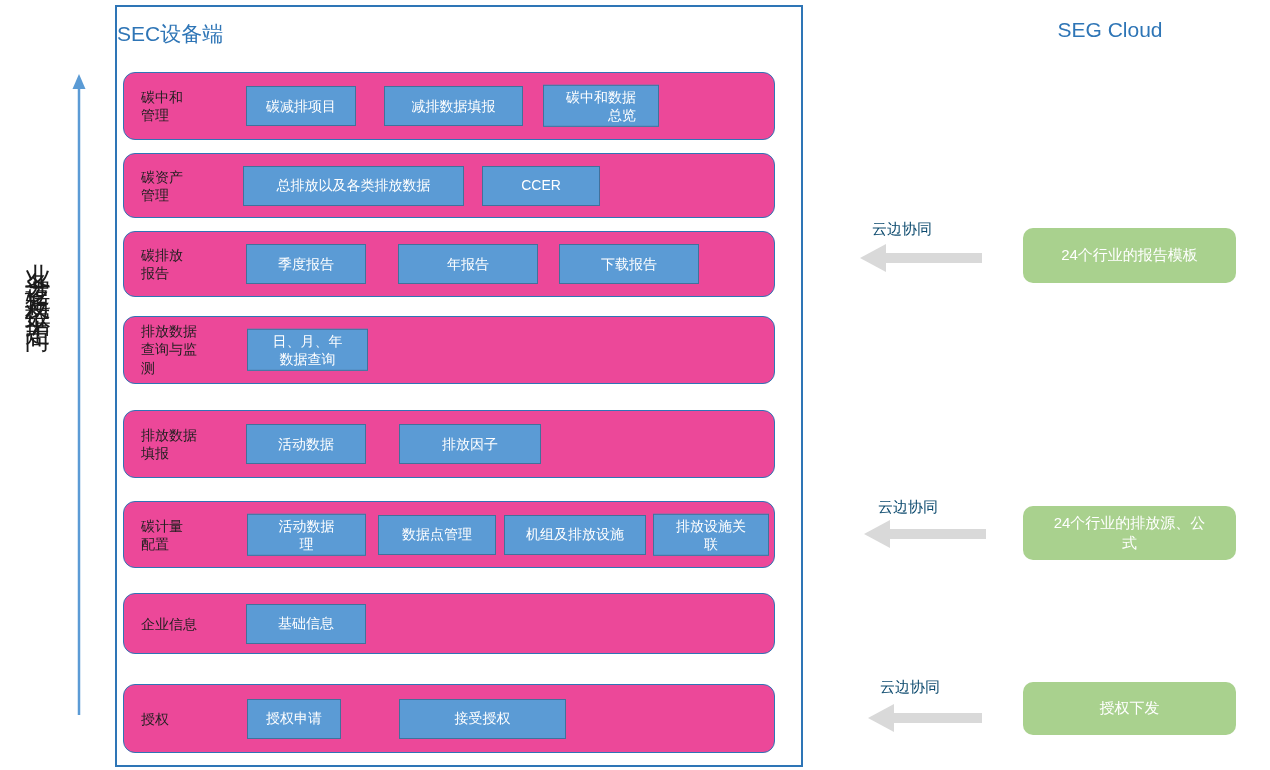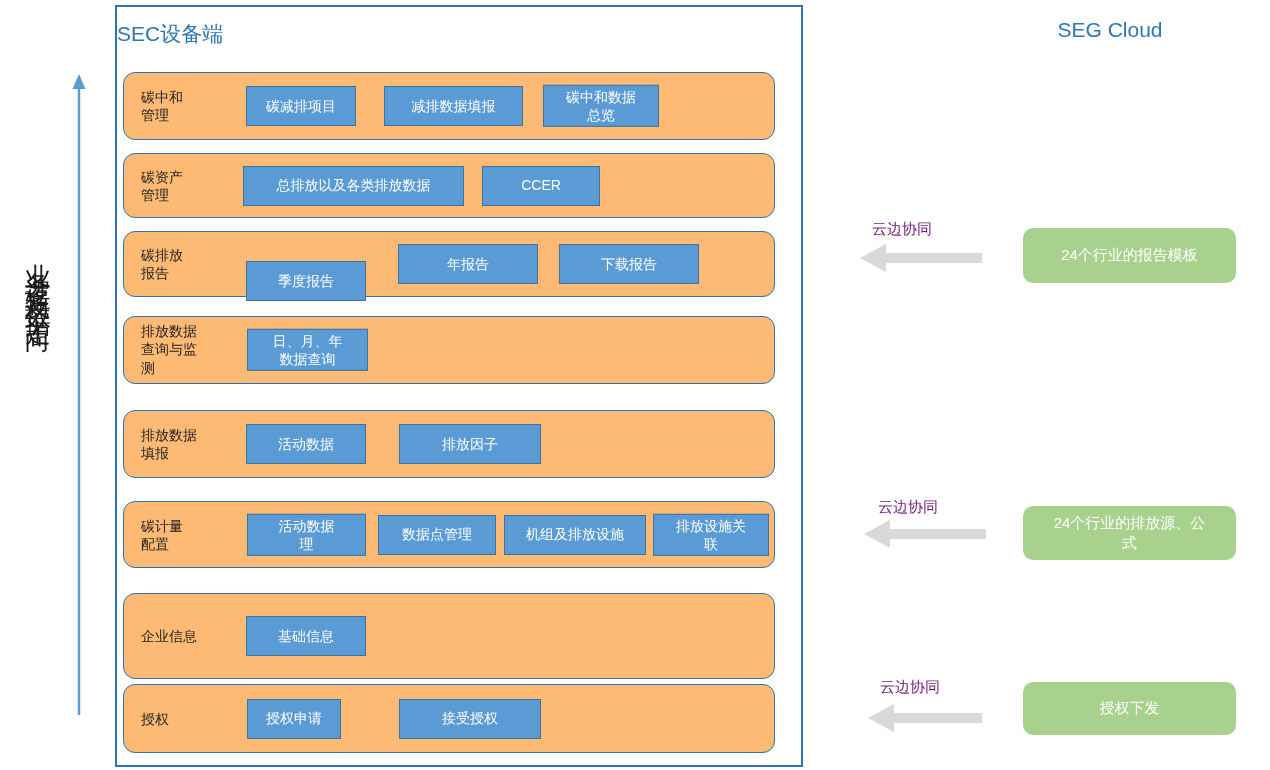--- a/index.html
+++ b/index.html
@@ -19,42 +19,42 @@
   .sec-box{
     position:absolute;left:115px;top:5px;width:688px;height:762px;
     border:2px solid #2E75B6;background:#ffffff;box-sizing:border-box;
   }
   .sec-title{
     position:absolute;left:0;top:13px;width:100%;text-align:left;
     font-size:21px;color:#2E75B6;
   }
   .module-row{
     position:absolute;left:6px;width:652px;box-sizing:border-box;
-    background:#fdba74;border:1.5px solid #2E75B6;border-radius:12px;
+    background:#ec4899;border:1.5px solid #2E75B6;border-radius:12px;
   }
   .row-label{
     position:absolute;left:17px;top:50%;transform:translateY(-50%);
     font-size:14px;color:#1f1f1f;line-height:1.32;white-space:pre-line;
   }
   .mod-btn{
     position:absolute;top:50%;transform:translateY(-50%);
     min-height:40px;box-sizing:border-box;
     background:#5B9BD5;border:1.5px solid #41719C;
     color:#ffffff;font-size:14px;line-height:1.3;
     display:flex;align-items:center;justify-content:center;
     text-align:center;white-space:pre-line;padding:2px 3px;
   }
 
   
   .seg-title{
     position:absolute;left:1030px;top:18px;width:160px;text-align:center;
     font-size:21px;color:#2E75B6;
   }
   .sync-label{
-    position:absolute;font-size:15px;color:#701a75;
+    position:absolute;font-size:15px;color:#0c4a6e;
   }
   .sync-arrow{position:absolute;}
   .cloud-box{
     position:absolute;left:1023px;width:213px;box-sizing:border-box;
     background:#A9D18E;border-radius:10px;color:#ffffff;font-size:15px;
     display:flex;align-items:center;justify-content:center;text-align:center;
     line-height:1.35;white-space:pre-line;padding:2px 6px;
   }
 </style>
 </head>
@@ -69,35 +69,35 @@
   </svg>
 
   <div class="sec-box">
     <div class="sec-title">SEC设备端</div>
 
     <div class="module-row" style="top:65px;height:68px;">
       <div class="row-label">碳中和
 管理</div>
       <div class="mod-btn" style="left:122px;width:110px;">碳减排项目</div>
       <div class="mod-btn" style="left:260px;width:139px;">减排数据填报</div>
-      <div class="mod-btn" style="left:419px;width:116px;">碳中和数据
+      <div class="mod-btn" style="left:419px;width:116px;text-align:right;">碳中和数据
 总览</div>
     </div>
 
     <div class="module-row" style="top:146px;height:65px;">
       <div class="row-label">碳资产
 管理</div>
       <div class="mod-btn" style="left:119px;width:221px;">总排放以及各类排放数据</div>
       <div class="mod-btn" style="left:358px;width:118px;">CCER</div>
     </div>
 
     <div class="module-row" style="top:224px;height:66px;">
       <div class="row-label">碳排放
 报告</div>
-      <div class="mod-btn" style="left:122px;width:120px;margin-top:17px;">季度报告</div>
+      <div class="mod-btn" style="left:122px;width:120px;">季度报告</div>
       <div class="mod-btn" style="left:274px;width:140px;">年报告</div>
       <div class="mod-btn" style="left:435px;width:140px;">下载报告</div>
     </div>
 
     <div class="module-row" style="top:309px;height:68px;">
       <div class="row-label">排放数据
 查询与监
 测</div>
       <div class="mod-btn" style="left:123px;width:121px;">日、月、年
 数据查询</div>
@@ -114,29 +114,29 @@
       <div class="row-label">碳计量
 配置</div>
       <div class="mod-btn" style="left:123px;width:119px;">活动数据
 理</div>
       <div class="mod-btn" style="left:254px;width:118px;">数据点管理</div>
       <div class="mod-btn" style="left:380px;width:142px;">机组及排放设施</div>
       <div class="mod-btn" style="left:529px;width:116px;">排放设施关
 联</div>
     </div>
 
-    <div class="module-row" style="top:586px;height:86px;padding-left:28px;">
+    <div class="module-row" style="top:586px;height:61px;padding-left:28px;">
       <div class="row-label">企业信息</div>
       <div class="mod-btn" style="left:122px;width:120px;">基础信息</div>
     </div>
 
     <div class="module-row" style="top:677px;height:69px;">
       <div class="row-label">授权</div>
       <div class="mod-btn" style="left:123px;width:94px;">授权申请</div>
-      <div class="mod-btn" style="left:275px;width:142px;">接受授权</div>
+      <div class="mod-btn" style="left:275px;width:167px;">接受授权</div>
     </div>
   </div>
 
   <div class="seg-title">SEG Cloud</div>
 
   <div class="sync-label" style="left:872px;top:220px;">云边协同</div>
   <svg class="sync-arrow" style="left:860px;top:240px;" width="122" height="36" viewBox="0 0 122 36">
     <rect x="24" y="13" width="98" height="10" fill="#D9D9D9"></rect>
     <polygon points="0,18 26,4 26,32" fill="#D9D9D9"></polygon>
   </svg>

